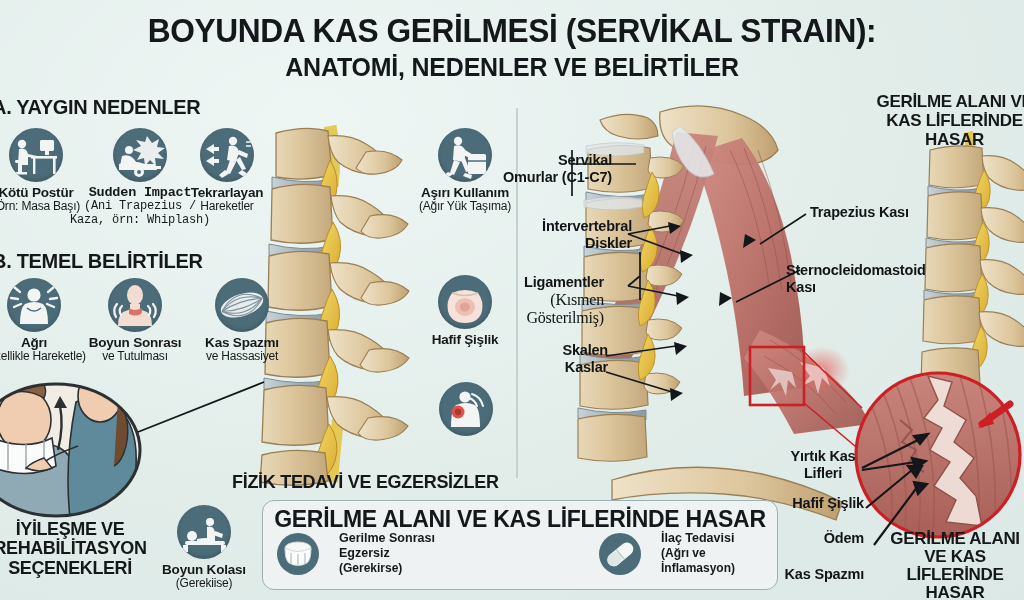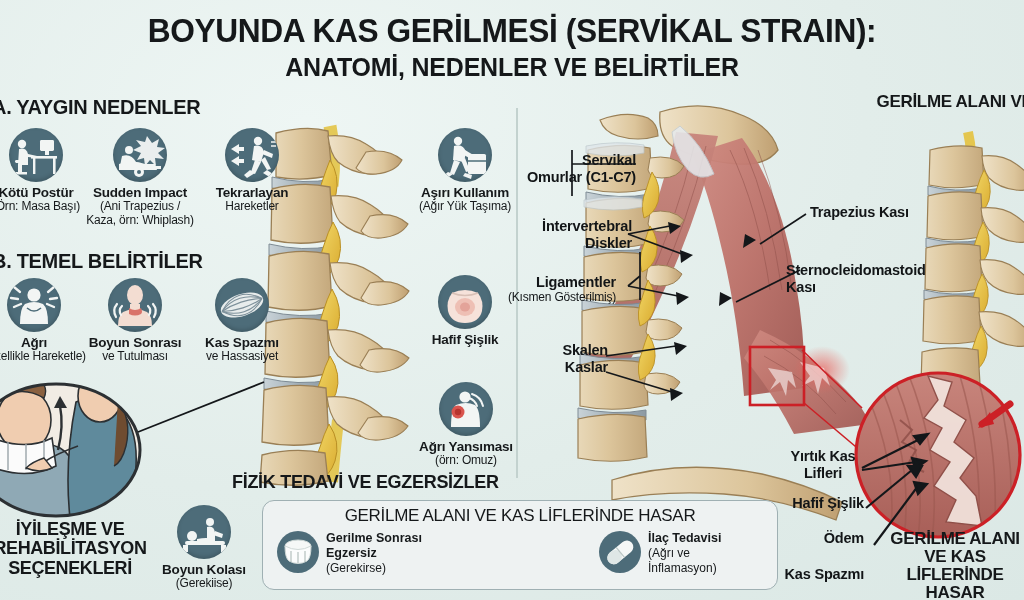--- a/index.html
+++ b/index.html
@@ -52,45 +52,45 @@
   .cap .sub { display:block; font-size:12px; font-weight:400; }
 
   
   .vdiv { position:absolute; width:2px; background:#c3d2cf; }
 
   
   .alabel {
     position:absolute; font-size:14.5px; font-weight:700; color:#121517;
     line-height:1.15; letter-spacing:-0.2px;
   }
-  .alabel .small { font-size:12px; font-weight:400; display:block; }
+  .alabel .small { font-size:16px; font-weight:400; display:block;font-family:Liberation Serif, serif; }
   .alabel.r { text-align:right; }
 
   
   .rpanel-head {
     position:absolute; font-size:17px; font-weight:900; color:#15181a;
     line-height:1.12; text-align:center; letter-spacing:-0.3px;
   }
 
   
   #treatbox {
     position:absolute; left:262px; top:500px; width:516px; height:90px;
     background:#eef2f2; border:1.5px solid #9fb0b3; border-radius:12px;
   }
   #treatbox .bt {
     position:absolute; left:0; top:5px; width:100%; text-align:center;
-    font-size:17px; font-weight:400; color:#15181a; letter-spacing:-0.3px;
-  }
-  .t-item { position:absolute; top:30px; display:flex; align-items:flex-start; gap:7px; }
+    font-size:23px; font-weight:700; color:#15181a; letter-spacing:-0.3px;
+  }
+  .t-item { position:absolute; top:30px; display:flex; align-items:flex-end; gap:20px; }
   .t-item .tc {
     width:42px; height:42px; border-radius:50%; background:#4d6c79;
     position:relative; flex:0 0 42px; overflow:hidden;
   }
   .t-item .tl { font-size:12.5px; font-weight:700; color:#16191b; line-height:1.18; white-space:nowrap; }
-  .t-item .tl .sub { font-weight:400; font-size:12px;margin-top:24px; }
+  .t-item .tl .sub { font-weight:700; font-size:12px;margin-top:24px; }
   .rehab-cap {
     position:absolute; left:-10px; top:520px; width:160px; text-align:center;
     font-size:18px; font-weight:900; color:#15181a; line-height:1.08; letter-spacing:-0.4px;
   }
 
   svg.overlay { position:absolute; left:0; top:0; width:1024px; height:600px; pointer-events:none; }
 </style>
 </head>
 <body>
 
@@ -392,40 +392,40 @@
         <rect x="31" y="12" width="14" height="11" rx="1.4" fill="#f2f5f4"></rect>
         <rect x="36" y="23" width="4" height="4" fill="#f2f5f4"></rect>
       </svg>
     </div>
     <div class="cap">
       <span>Kötü Postür</span>
       <span class="sub">(Örn: Masa Başı)</span>
     </div>
   </div>
 
-  <div class="icon-item" style="left:70px; top:128px; width:140px;">
+  <div class="icon-item" style="left:70px; top:128px; width:140px;font-family:Liberation Mono, monospace;">
     <div class="circ">
       <svg width="54" height="54" viewBox="0 0 54 54">
         <path d="M34 8 l5 7 l7 -4 l-2 8 l8 1 l-7 5 l6 6 l-9 -1 l1 8 l-6 -6 l-5 6 l-1 -8 l-7 2 l4 -7 l-8 -3 l8 -4 l-5 -6 l9 2z" fill="#f2f5f4" opacity=".95"></path>
         <circle cx="16" cy="22" r="4" fill="#f2f5f4"></circle>
         <path d="M9 28 q9 -3 14 6 l-4 6 l-12 -2z" fill="#f2f5f4"></path>
         <path d="M6 36 q14 -5 26 0 l10 0 l2 6 l-38 0z" fill="#f2f5f4"></path>
         <circle cx="26" cy="44" r="5" fill="#f2f5f4"></circle>
         <circle cx="26" cy="44" r="2" fill="#4d6c79"></circle>
         <rect x="36" y="38" width="12" height="3" fill="#f2f5f4"></rect>
       </svg>
     </div>
     <div class="cap">
       <span>Sudden Impact</span>
       <span class="sub">(Ani Trapezius /</span>
       <span class="sub">Kaza, örn: Whiplash)</span>
     </div>
   </div>
 
-  <div class="icon-item" style="left:197px; top:128px; width:110px;">
+  <div class="icon-item" style="left:172px; top:128px; width:110px;">
     <div class="circ">
       <svg width="54" height="54" viewBox="0 0 54 54">
         <circle cx="33" cy="13" r="4.2" fill="#f2f5f4"></circle>
         <path d="M29 18 q8 -2 10 6 l-3 10 l-9 -2z" fill="#f2f5f4"></path>
         <path d="M30 32 l-4 12 l4 2 l6 -12z" fill="#f2f5f4"></path>
         <path d="M36 32 l6 10 l4 -1 l-6 -12z" fill="#f2f5f4"></path>
         <path d="M25 42 l-6 5 l3 3 l8 -5z" fill="#f2f5f4"></path>
         <path d="M42 42 l6 4 l-2 4 l-8 -5z" fill="#f2f5f4"></path>
         <path d="M39 22 l9 4 l-1 4 l-10 -4z" fill="#f2f5f4"></path>
         <path d="M14 16 l-8 5 l8 5 l0 -3 l5 0 l0 -4 l-5 0z" fill="#f2f5f4"></path>
@@ -544,53 +544,50 @@
         <circle cx="26" cy="15" r="5.6" fill="#f2f5f4"></circle>
         <path d="M17 23 q10 -4 19 0 q5 4 5 22 l-29 0 q0 -18 5 -22z" fill="#f2f5f4"></path>
         <circle cx="19" cy="30" r="6.5" fill="#d9544e"></circle>
         <circle cx="19" cy="30" r="3.2" fill="#b7332e"></circle>
         <g stroke="#f2f5f4" stroke-width="2" fill="none" stroke-linecap="round">
           <path d="M30 16 q6 2 8 8"></path>
             <path d="M33 12 q9 3 11 12"></path>
         </g>
       </svg>
     </div>
-    <div class="cap">
-      <span>Ağrı Yansıması</span>
-      <span class="sub">(örn: Omuz)</span>
-    </div>
-  </div>
-
-  <div class="alabel r" style="left:516px; top:152px; width:120px;">
+  </div>
+
+  <div class="alabel r" style="left:492px; top:152px; width:120px;">
     <span>Servikal</span><br>
     <span>Omurlar (C1-C7)</span>
   </div>
   <div class="alabel r" style="left:508px; top:218px; width:124px;">
     <span>İntervertebral</span><br>
     <span>Diskler</span>
   </div>
-  <div class="alabel r" style="left:488px; top:274px; width:128px;">
+  <div class="alabel r" style="left:476px; top:274px; width:128px;">
     <span>Ligamentler</span>
     <span class="small">(Kısmen Gösterilmiş)</span>
   </div>
   <div class="alabel r" style="left:516px; top:342px; width:92px;">
     <span>Skalen</span><br>
     <span>Kaslar</span>
   </div>
 
   <div class="alabel" style="left:810px; top:204px;">
     <span>Trapezius Kası</span>
   </div>
   <div class="alabel" style="left:786px; top:262px;">
     <span>Sternocleidomastoid</span><br>
     <span>Kası</span>
   </div>
 
   <div class="rpanel-head" style="left:862px; top:92px; width:185px;">
     <span>GERİLME ALANI VE</span><br>
+    <span>KAS LİFLERİNDE HASAR</span>
   </div>
 
   <div class="alabel r" style="left:782px; top:448px; width:82px;text-align:center;">
     <span>Yırtık Kas</span><br>
     <span>Lifleri</span>
   </div>
   <div class="alabel r" style="left:774px; top:495px; width:90px;">
     <span>Hafif Şişlik</span>
   </div>
   <div class="alabel r" style="left:780px; top:530px; width:84px;">

